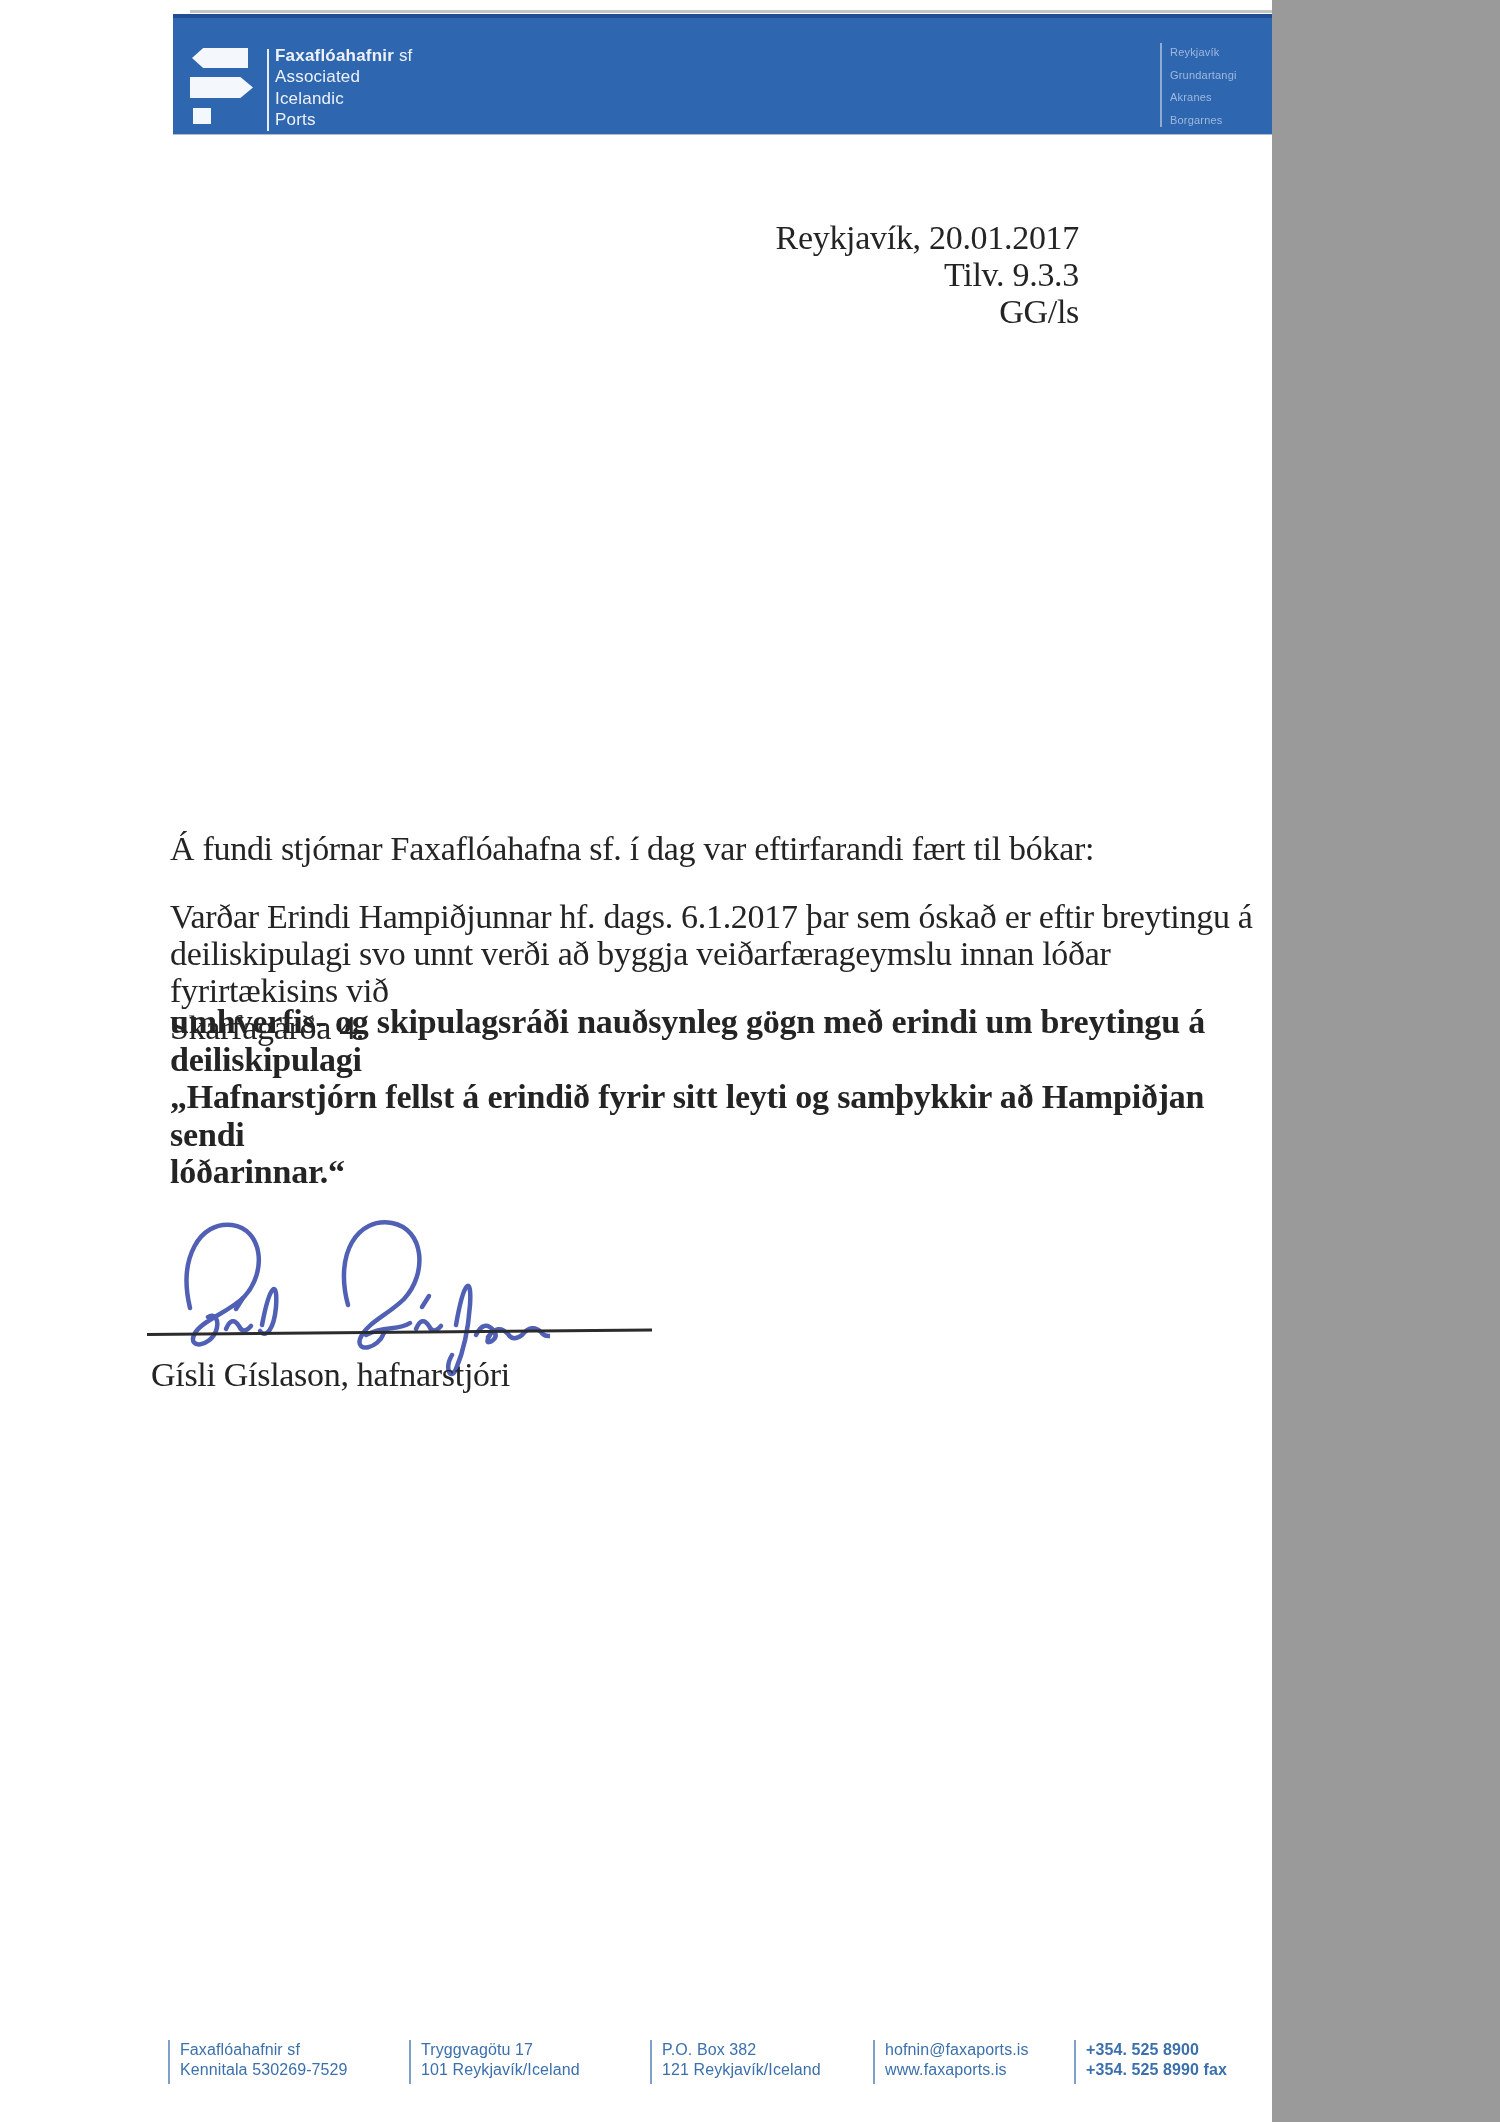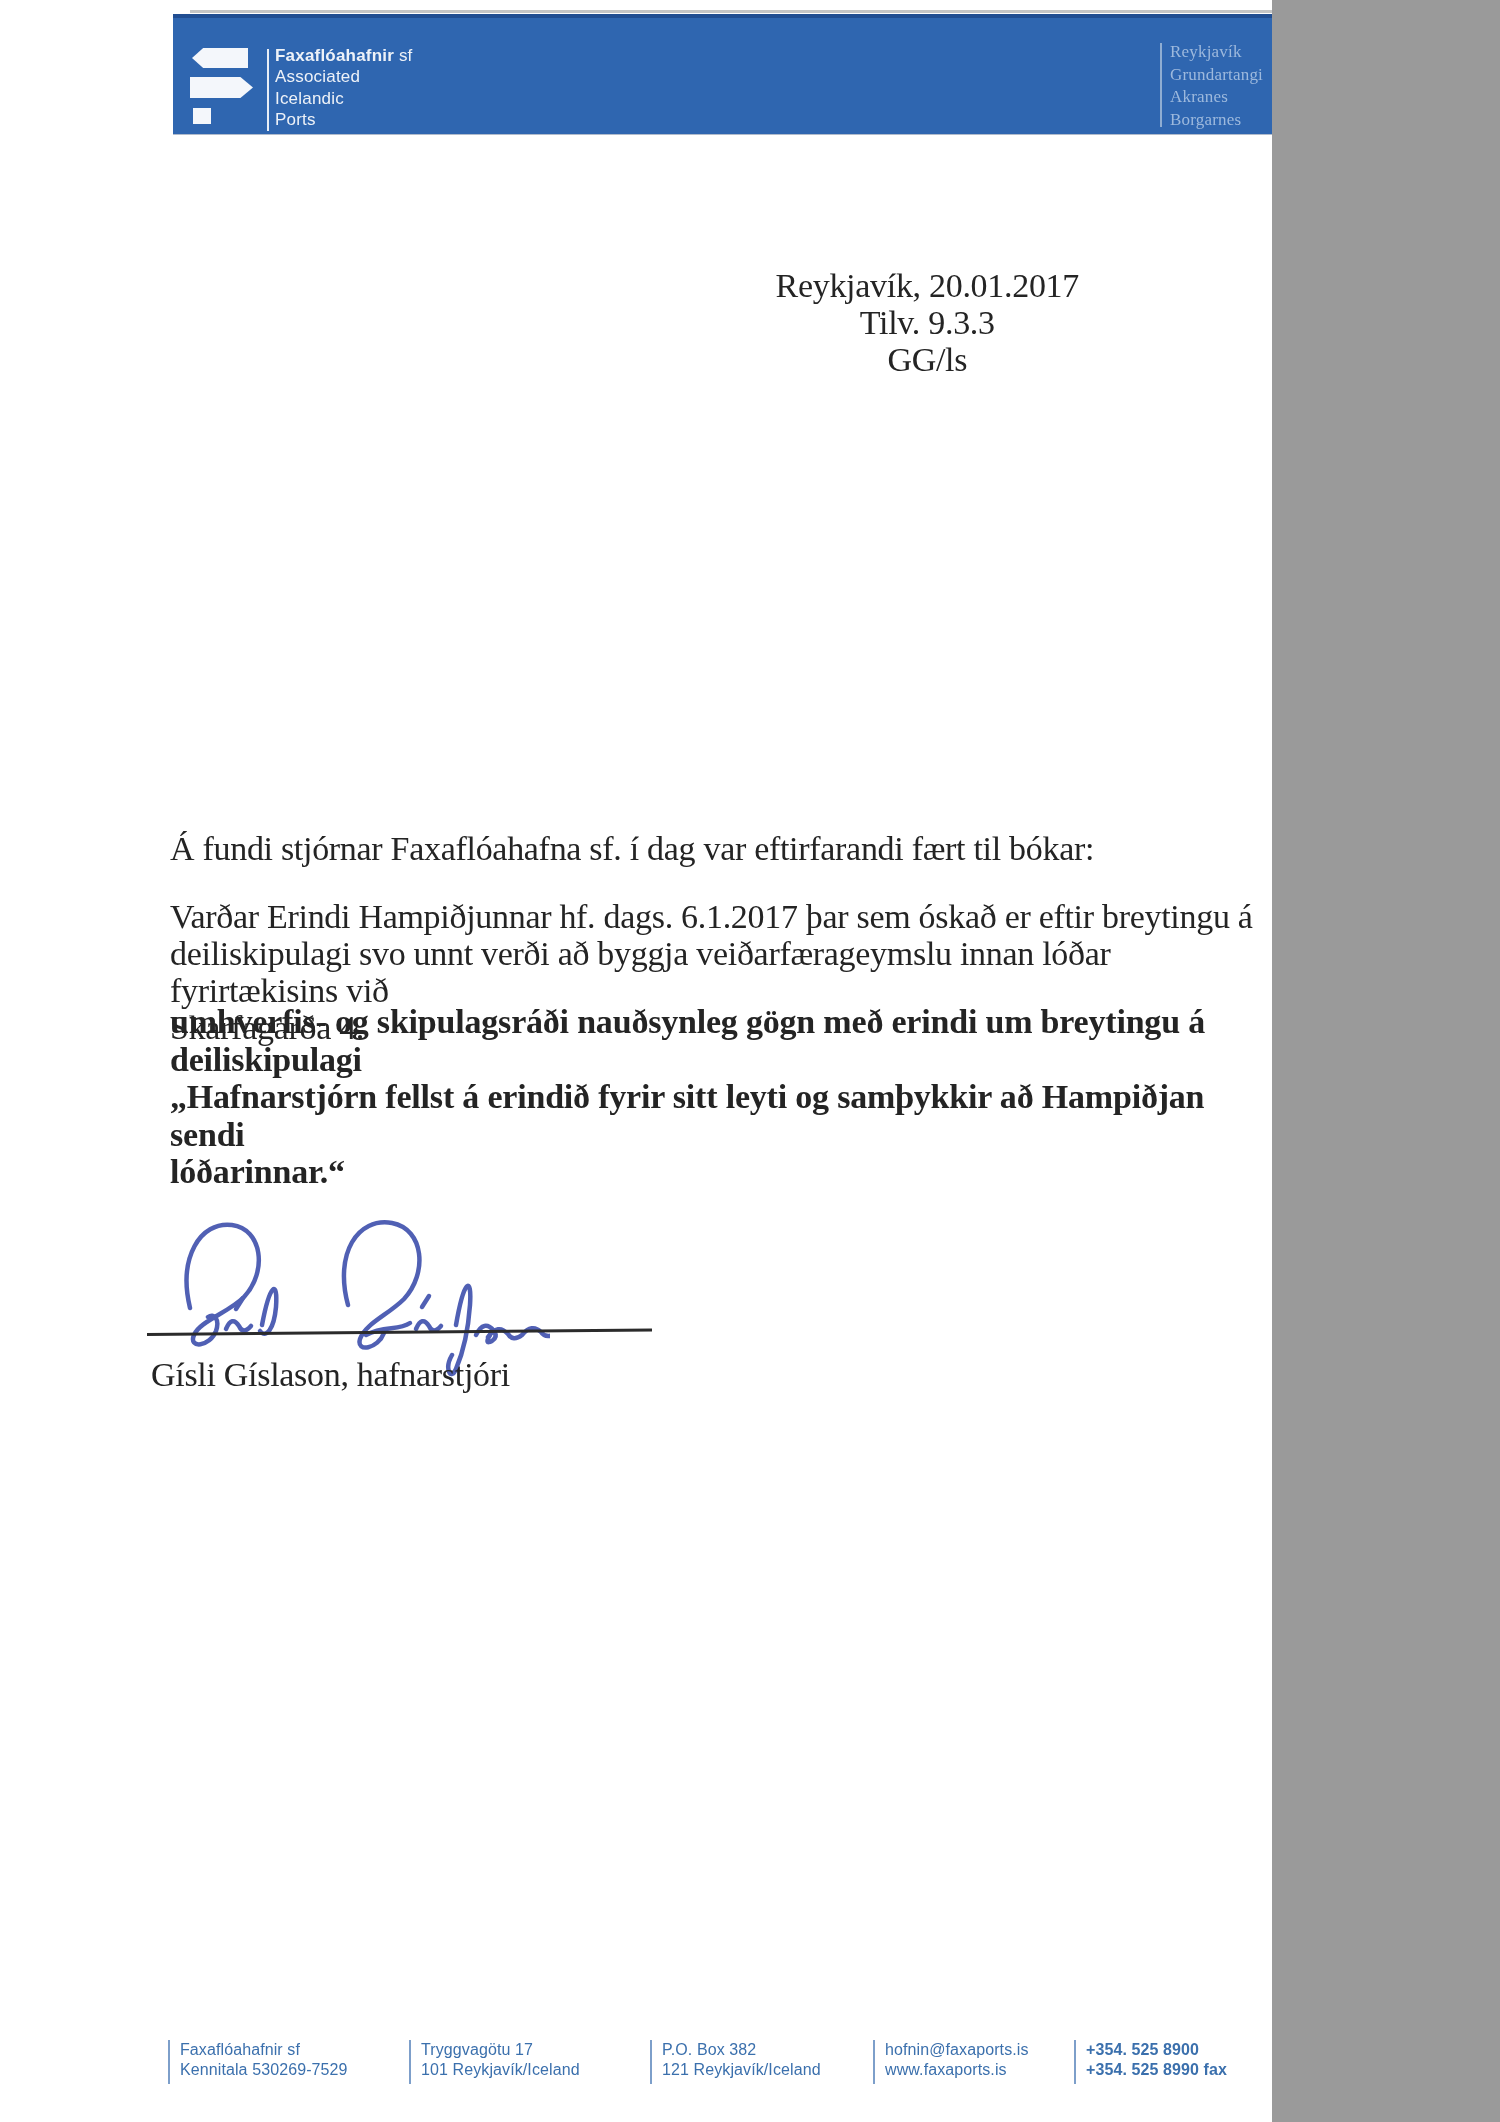--- a/index.html
+++ b/index.html
@@ -29,26 +29,26 @@
   .company-block{
     position:absolute;left:102px;top:27px;
     font-family:"Liberation Sans","DejaVu Sans",sans-serif;
     font-size:17px;line-height:21.3px;color:#eef2f8;letter-spacing:.2px;
   }
   .company-top{white-space:nowrap;}
   .company-name{font-weight:bold;}
   .loc-divider{position:absolute;left:987px;top:25px;width:2px;height:84px;background:#8fadd2;}
   .locations-block{
     position:absolute;left:997px;top:23px;
-    font-family:Liberation Serif, serif;
-    font-size:17px;line-height:22.6px;color:#9db9dd;letter-spacing:.2px;
+    font-family:Liberation Sans, sans-serif;
+    font-size:11px;line-height:22.6px;color:#9db9dd;letter-spacing:.2px;
   }
   
   .serif-block{font-size:34px;letter-spacing:-.3px;color:#242424;}
-  .date-block{position:absolute;right:193px;top:219px;text-align:center;line-height:37px;margin-top:48px;}
+  .date-block{position:absolute;right:193px;top:219px;text-align:right;line-height:37px;}
   .recipient{position:absolute;left:167px;top:438px;line-height:39px;}
   .intro{position:absolute;left:170px;top:830px;line-height:37px;white-space:nowrap;}
   .paragraph{position:absolute;left:170px;top:898px;line-height:37px;}
   .resolution{position:absolute;left:170px;top:1003px;line-height:37.5px;font-weight:bold;letter-spacing:-.2px;}
   
   .sig-svg{position:absolute;left:170px;top:1213px;}
   .sig-rule{position:absolute;left:147px;top:1333px;width:505px;height:3px;background:#2b2b2b;
     transform:rotate(-0.5deg);transform-origin:left center;}
   .sig-name{position:absolute;left:151px;top:1348px;line-height:38px;margin-top:8px;}
   

